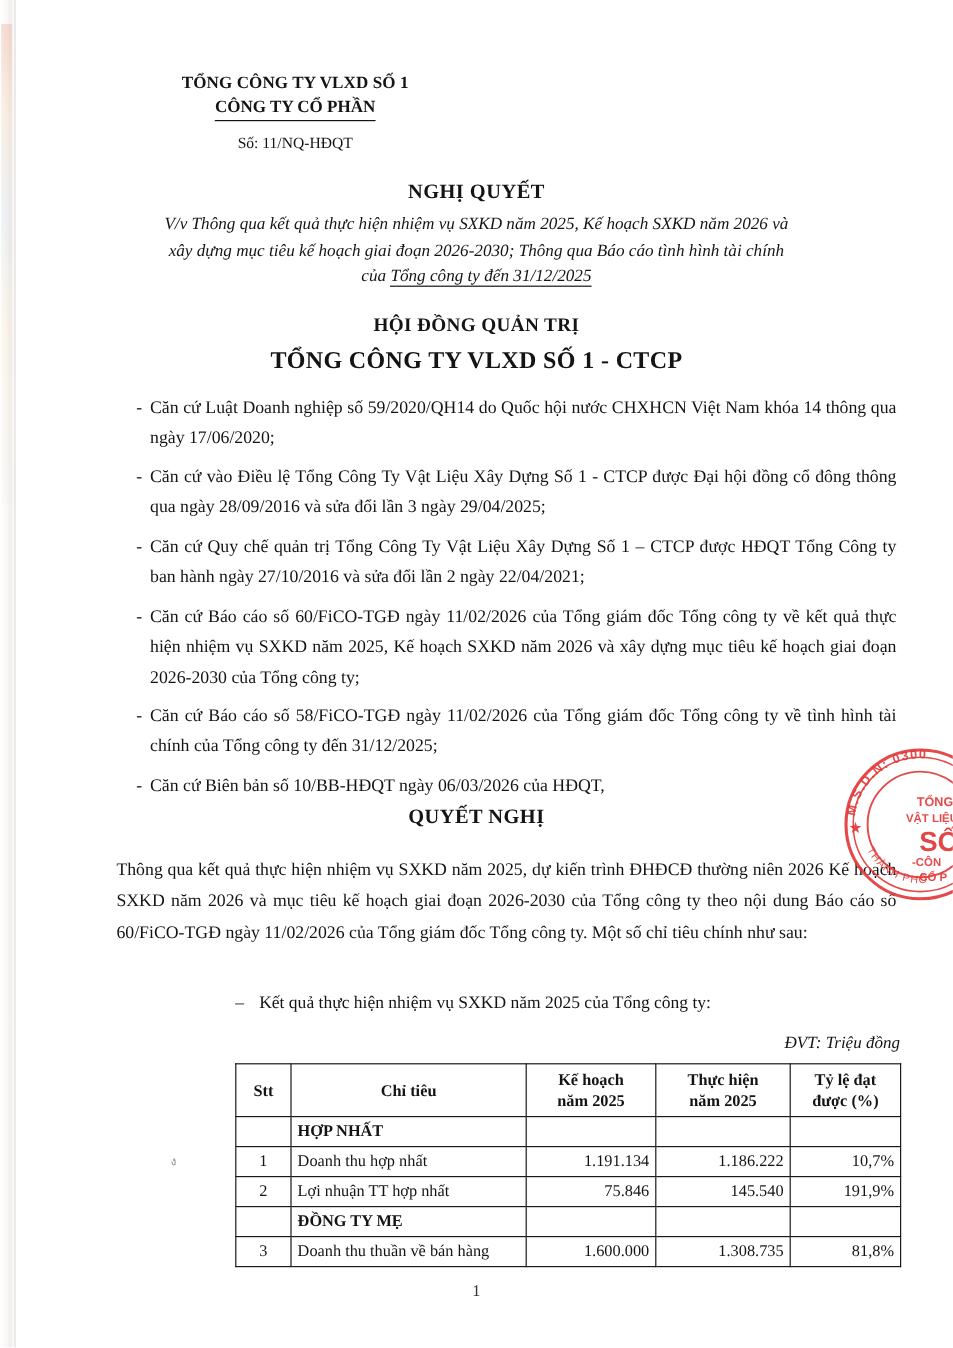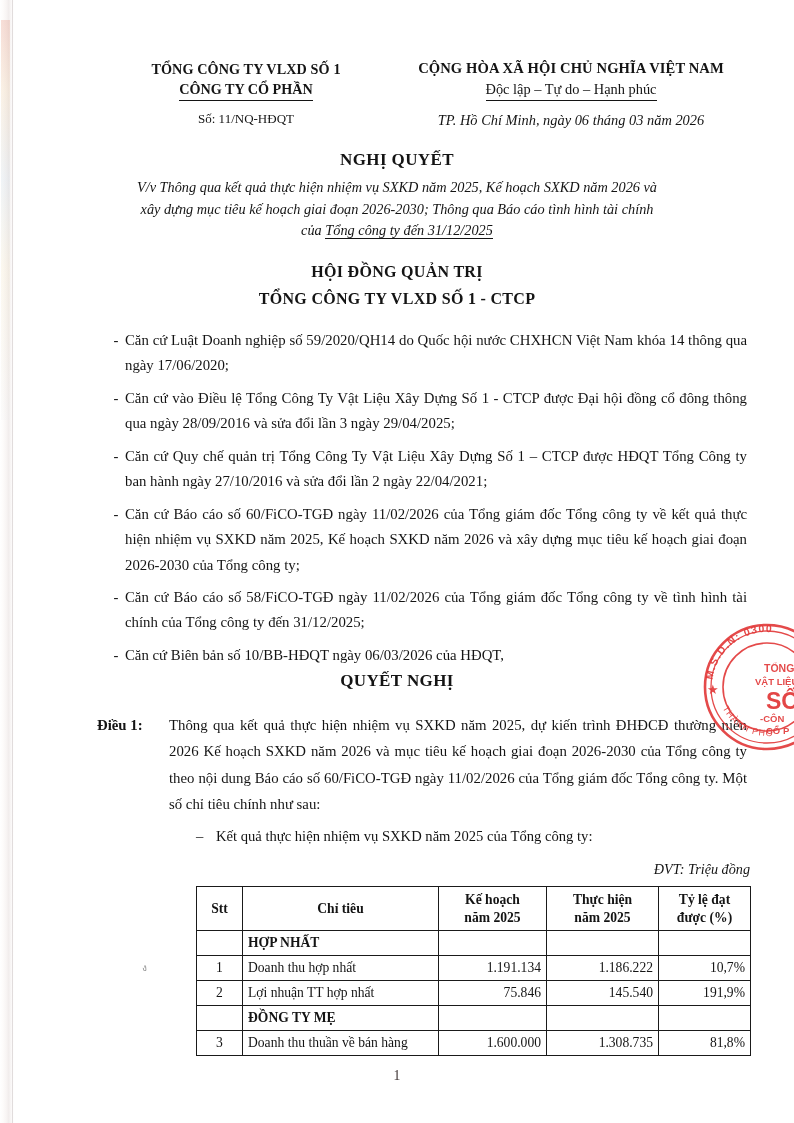--- a/index.html
+++ b/index.html
@@ -147,21 +147,21 @@
     width: 600px;
     text-align: center;
   }
   .issuer-l1 {
     font-weight: bold;
     font-size: 16px;
     letter-spacing: .3px;
   }
   .issuer-l2 {
     font-weight: bold;
-    font-size: 16px;
+    font-size: 20px;
     letter-spacing: .3px;
     margin-top: 9px;
   }
 
   
   .basis {
     position: absolute;
     top: 328px;
     left: 97px;
     width: 650px;
@@ -319,25 +319,20 @@
 <div class="scan-edge-line"></div>
 
 <div class="page">
 
   <div class="header">
     <div class="hdr-left">
       <div class="org-line1">TỔNG CÔNG TY VLXD SỐ 1</div>
       <div><span class="org-line2">CÔNG TY CỔ PHẦN</span></div>
       <div class="doc-no">Số: 11/NQ-HĐQT</div>
     </div>
-    <div class="hdr-right">
-      <div class="nation">CỘNG HÒA XÃ HỘI CHỦ NGHĨA VIỆT NAM</div>
-      <div><span class="motto">Độc lập – Tự do – Hạnh phúc</span></div>
-      <div class="place-date">TP. Hồ Chí Minh, ngày  06 tháng 03 năm 2026</div>
-    </div>
   </div>
 
   <div class="title-block">
     <div class="doc-title">NGHỊ QUYẾT</div>
     <div class="subtitle">
       <div>V/v Thông qua kết quả thực hiện nhiệm vụ SXKD năm 2025, Kế hoạch SXKD năm 2026 và</div>
       <div>xây dựng mục tiêu kế hoạch giai đoạn 2026-2030; Thông qua Báo cáo tình hình tài chính</div>
       <div><span>của </span><span class="u">Tổng công ty đến 31/12/2025</span></div>
     </div>
   </div>
@@ -370,21 +365,20 @@
     </div>
     <div class="basis-item">
       <div class="basis-dash">-</div>
       <div class="basis-text nojust">Căn cứ Biên bản số 10/BB-HĐQT ngày 06/03/2026 của HĐQT,</div>
     </div>
   </div>
 
   <div class="resolution-title">QUYẾT NGHỊ</div>
 
   <div class="article">
-    <div class="article-label">Điều 1:</div>
     <div class="article-body">Thông qua kết quả thực hiện nhiệm vụ SXKD năm 2025, dự kiến trình ĐHĐCĐ thường niên 2026 Kế hoạch SXKD năm 2026 và mục tiêu kế hoạch giai đoạn 2026-2030 của Tổng công ty theo nội dung Báo cáo số 60/FiCO-TGĐ ngày 11/02/2026 của Tổng giám đốc Tổng công ty. Một số chỉ tiêu chính như sau:</div>
   </div>
 
   <div class="sub-point">
     <div class="sub-dash">–</div>
     <div>Kết quả thực hiện nhiệm vụ SXKD năm 2025 của Tổng công ty:</div>
   </div>
 
   <div class="dvt">ĐVT: Triệu đồng</div>
 

